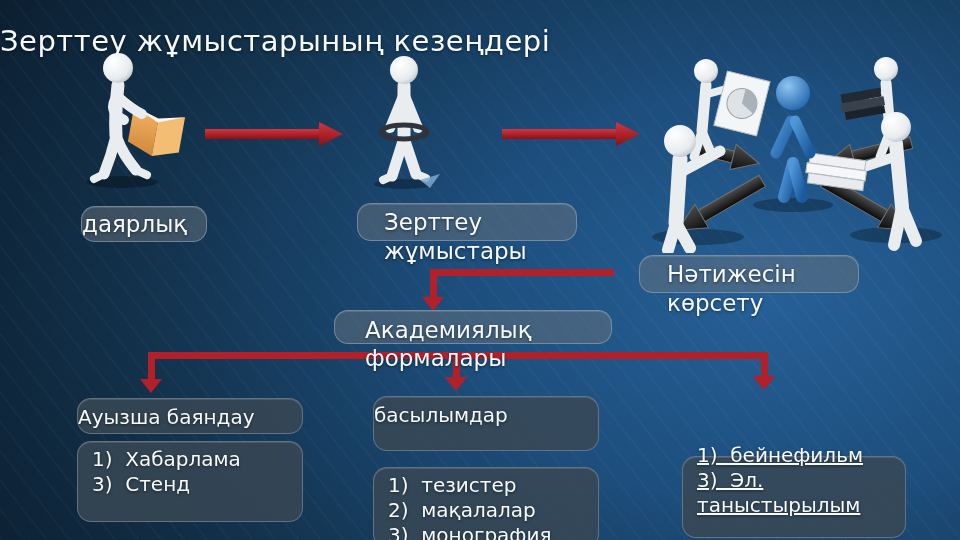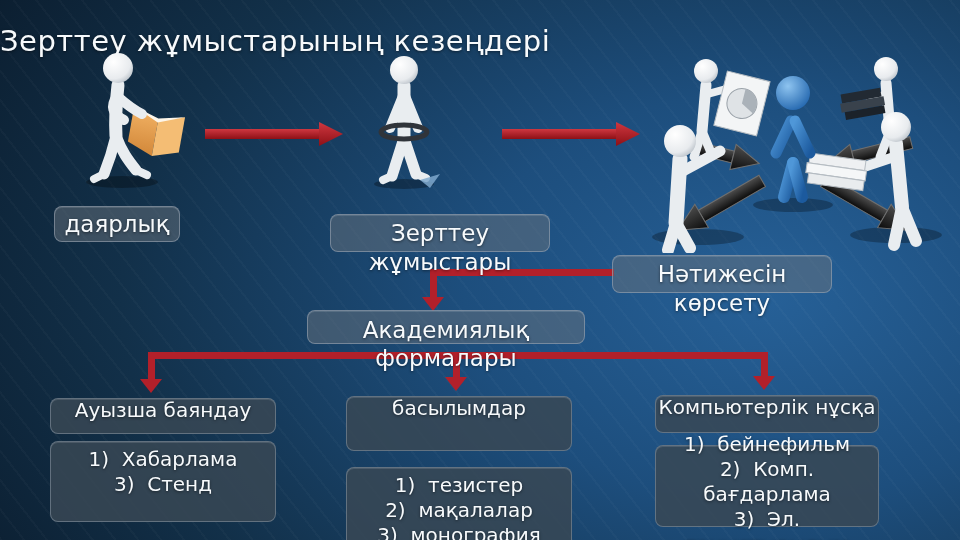--- a/index.html
+++ b/index.html
@@ -7,37 +7,37 @@
     position:relative;width:960px;height:540px;overflow:hidden;
     font-family:"DejaVu Sans","Liberation Sans",sans-serif;color:#f7fafc;
     background:
       repeating-linear-gradient(52deg, rgba(255,255,255,0.022) 0 2px, rgba(255,255,255,0) 2px 18px),
       radial-gradient(950px 640px at 80% 55%, #266097 0%, #1d4e7d 32%, #123049 68%, #0a1a2a 100%);
   }
   .t{ text-shadow:0 1px 3px rgba(0,0,0,.5); }
   .title{position:absolute;top:24px;left:0;width:100%;text-align:left;font-size:29px;letter-spacing:.5px;}
 
   
-  .box{position:absolute;box-sizing:border-box;border-radius:8px;text-align:center;
+  .box{position:absolute;box-sizing:border-box;border-radius:14px;
        background:rgba(104,114,124,.50);border:1px solid rgba(170,180,192,.50);
-       box-shadow:inset 0 1px 0 rgba(255,255,255,.12);overflow:visible;}
+       box-shadow:inset 0 1px 0 rgba(255,255,255,.12);overflow:visible;margin-left:27px;}
   .stage{font-size:23px;}
   .b-prep{left:54px;top:206px;width:126px;height:36px;line-height:34px;}
-  .b-research{left:330px;top:214px;width:220px;height:38px;line-height:29px;padding:4px 26px 8px;}
+  .b-research{left:330px;top:203px;width:220px;height:38px;line-height:29px;padding:4px 26px 8px;}
   .b-results{left:612px;top:255px;width:220px;height:38px;line-height:29px;padding:4px 27px 0;}
   .b-acad{left:307px;top:310px;width:278px;height:34px;line-height:28px;padding:5px 30px 0;}
 
   .colbox{background:rgba(56,72,85,.85);border:1px solid rgba(138,152,164,.55);}
   .ct1{left:50px;top:398px;width:226px;height:36px;}
   .cl1{left:50px;top:441px;width:226px;height:81px;}
   .ct2{left:346px;top:396px;width:226px;height:55px;}
   .cl2{left:346px;top:467px;width:226px;height:81px;}
   .ct3{left:655px;top:395px;width:224px;height:38px;}
-  .cl3{left:655px;top:445px;width:224px;height:82px;}
-  .col-title{font-size:20px;line-height:23px;}
+  .cl3{left:655px;top:456px;width:224px;height:82px;text-decoration:underline;}
+  .col-title{font-size:20px;line-height:23px;padding-top:7px;}
   .list{font-size:20px;line-height:25px;padding:5px 14px 0;}
   .cl3 .inner{margin-top:-19px;}
 
   
   .red{position:absolute;background:#b2202a;}
   .tri{position:absolute;width:0;height:0;border-left:11px solid transparent;
        border-right:11px solid transparent;border-top:14px solid #b2202a;}
   .c-h1{left:430px;top:269px;width:184px;height:7px;}
   .c-v1{left:430px;top:269px;width:7px;height:29px;}
   .c-a1{left:422px;top:297px;}
@@ -252,22 +252,20 @@
 
   <div class="box colbox col-title t ct2">басылымдар</div>
   <div class="box colbox list t cl2">
     <div class="inner">
       <div>1)&nbsp; тезистер</div>
       <div>2)&nbsp; мақалалар</div>
       <div>3)&nbsp; монография</div>
     </div>
   </div>
 
-  <div class="box colbox col-title t ct3">Компьютерлік нұсқа</div>
   <div class="box colbox list t cl3">
     <div class="inner">
       <div>1)&nbsp; бейнефильм</div>
-      <div>2)&nbsp; Комп. бағдарлама</div>
       <div>3)&nbsp; Эл. таныстырылым</div>
     </div>
   </div>
 
 </div>
 
 </body></html>

